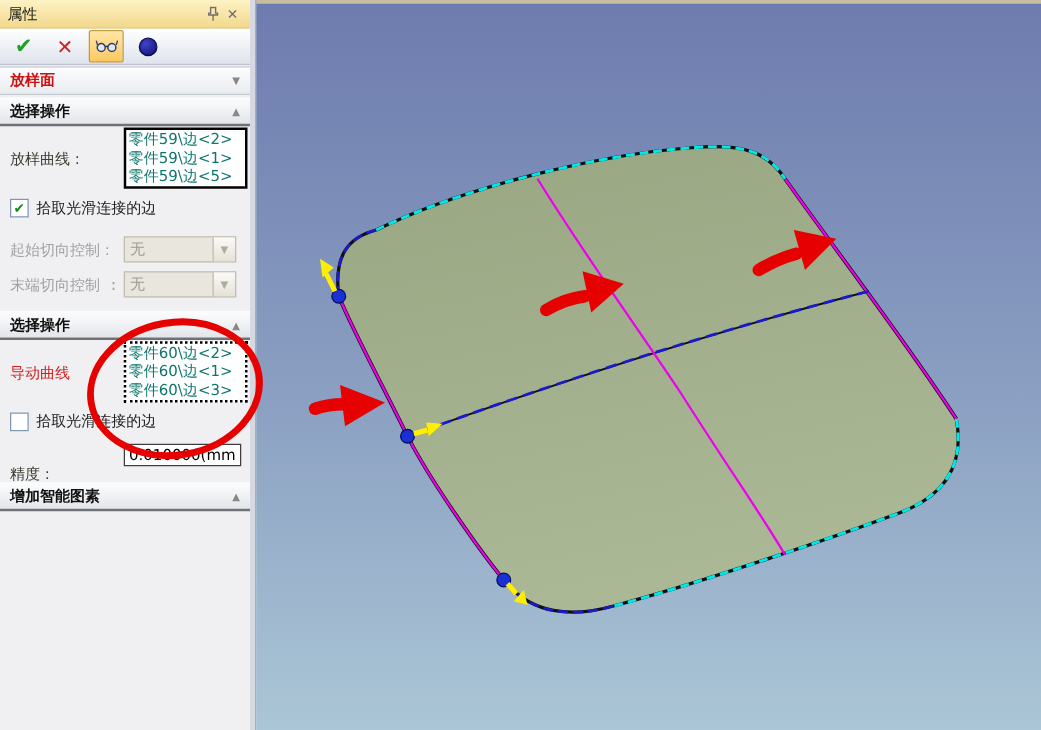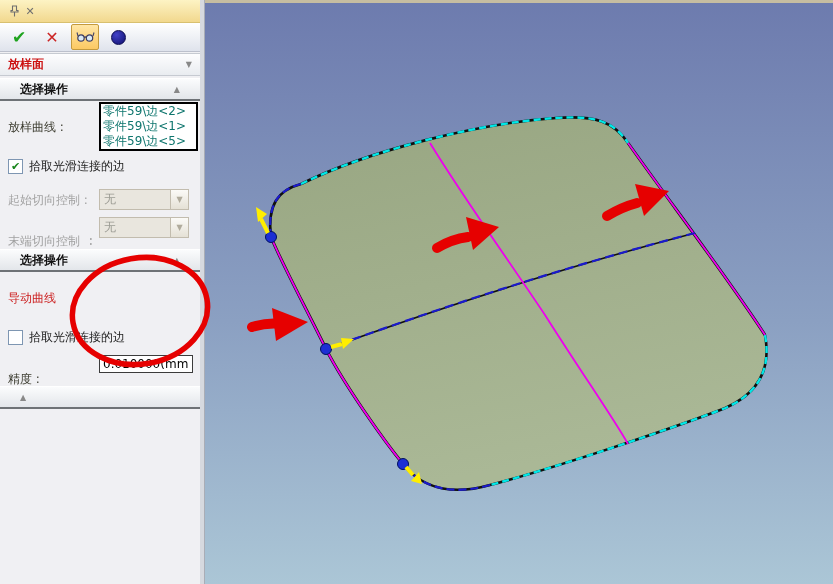--- a/index.html
+++ b/index.html
@@ -21,21 +21,21 @@
   .ck{color:#1fa31f;font-size:17px;font-weight:bold;}
   .xx{color:#cc2525;font-size:16px;font-weight:bold;}
   .navy-circle{width:13px;height:13px;border-radius:50%;
     background:radial-gradient(circle at 35% 30%,#4242c8,#10106e);border:1px solid #0a0a50;}
   .feature-row{height:21px;margin:1px 0 0 0;background:linear-gradient(#fdfdfe,#e9ecf0);
     border-top:1px solid #c6cad1;border-bottom:1px solid #c6cad1;
     display:flex;align-items:center;padding:0 8px;}
   .feature-row .lbl{flex:1;color:#cc1111;font-weight:bold;}
   .sec-head{height:20px;margin-top:2px;background:linear-gradient(#fbfcfd,#e3e6ea);
     border-top:1px solid #fff;border-bottom:2px solid #6e7276;
-    display:flex;align-items:center;padding:0 20px;font-weight:bold;color:#111;}
+    display:flex;align-items:center;padding:0 8px;font-weight:bold;color:#111;}
   .sec-head .lbl{flex:1;}
   .arr{color:#888;font-size:8px;}
   .row{position:relative;}
   .r-label{position:absolute;left:8px;color:#3c3c30;}
   .r-label.red{color:#cc2222;}
   .r-label.dis{color:#a2a2a2;}
   .listbox{position:absolute;left:99px;top:1px;width:95px;background:#fff;border:2px solid #000;}
   .listbox.focus{border:2px dotted #000;}
   .listbox .li{height:15px;line-height:15px;padding-left:2px;white-space:nowrap;color:#0f766e;}
   .cbrow{height:26px;display:flex;align-items:center;padding-left:8px;}
@@ -55,20 +55,21 @@
     background:linear-gradient(#6d7bae,#8ba0c2 55%,#abc6d6);}
   .vp-topline{position:absolute;left:0;top:0;width:100%;height:3px;background:#c6bda1;}
   .overlay{position:absolute;left:0;top:0;width:833px;height:584px;pointer-events:none;}
 </style>
 </head>
 <body>
 
 <div class="panel">
 
   <div class="titlebar">
+    <span class="t">属性</span>
     <span class="tb-ico">
       <svg width="11" height="13" viewBox="0 0 11 13">
           <path d="M3.5 1 h4 v4.5 h1.5 v1.5 h-7 v-1.5 h1.5 z M5.5 7 v4.5" fill="none" stroke="#6e6e6e" stroke-width="1.1"></path>
         </svg>
     </span>
     <span class="tb-ico">✕</span>
   </div>
 
   <div class="toolbar">
     <span class="tool-btn">
@@ -117,47 +118,53 @@
 
   <div class="row selrow" style="margin-top:6px;text-decoration:underline;">
     <span class="r-label dis" style="top:7px;">起始切向控制 :</span>
     <div class="combo">
       <span class="val">无</span>
       <span class="btn">▼</span>
     </div>
   </div>
 
   <div class="row selrow">
-    <span class="r-label dis" style="top:20px;font-family:Liberation Mono, monospace;">末端切向控制 :</span>
+    <span class="r-label dis" style="top:7px;font-family:Liberation Mono, monospace;">末端切向控制 :</span>
     <div class="combo">
       <span class="val">无</span>
       <span class="btn">▼</span>
     </div>
   </div>
 
   <div class="sec-head" style="margin-top:8px;">
     <span class="lbl">选择操作</span>
     <span class="arr">▲</span>
   </div>
 
   <div class="row" style="height:52px;">
     <span class="r-label red" style="top:18px;">导动曲线</span>
+    <div class="listbox focus">
+      <div class="li">零件60\边&lt;2&gt;</div>
+      <div class="li">零件60\边&lt;1&gt;</div>
+      <div class="li">零件60\边&lt;3&gt;</div>
+    </div>
   </div>
 
   <div class="cbrow">
     <span class="cbox"></span>
     <span>拾取光滑连接的边</span>
   </div>
 
   <div class="row selrow" style="margin-top:2px;">
     <span class="r-label" style="top:19px;">精度 :</span>
     <input class="txt" value="0.010000(mm)" style="">
   </div>
 
   <div class="sec-head" style="margin-top:6px;">
+    <span class="lbl">增加智能图素</span>
     <span class="arr">▲</span>
   </div>
 
 </div>
 
 <div class="splitter"></div>
 
 <div class="viewport">
   <div class="vp-topline"></div>
 </div>

